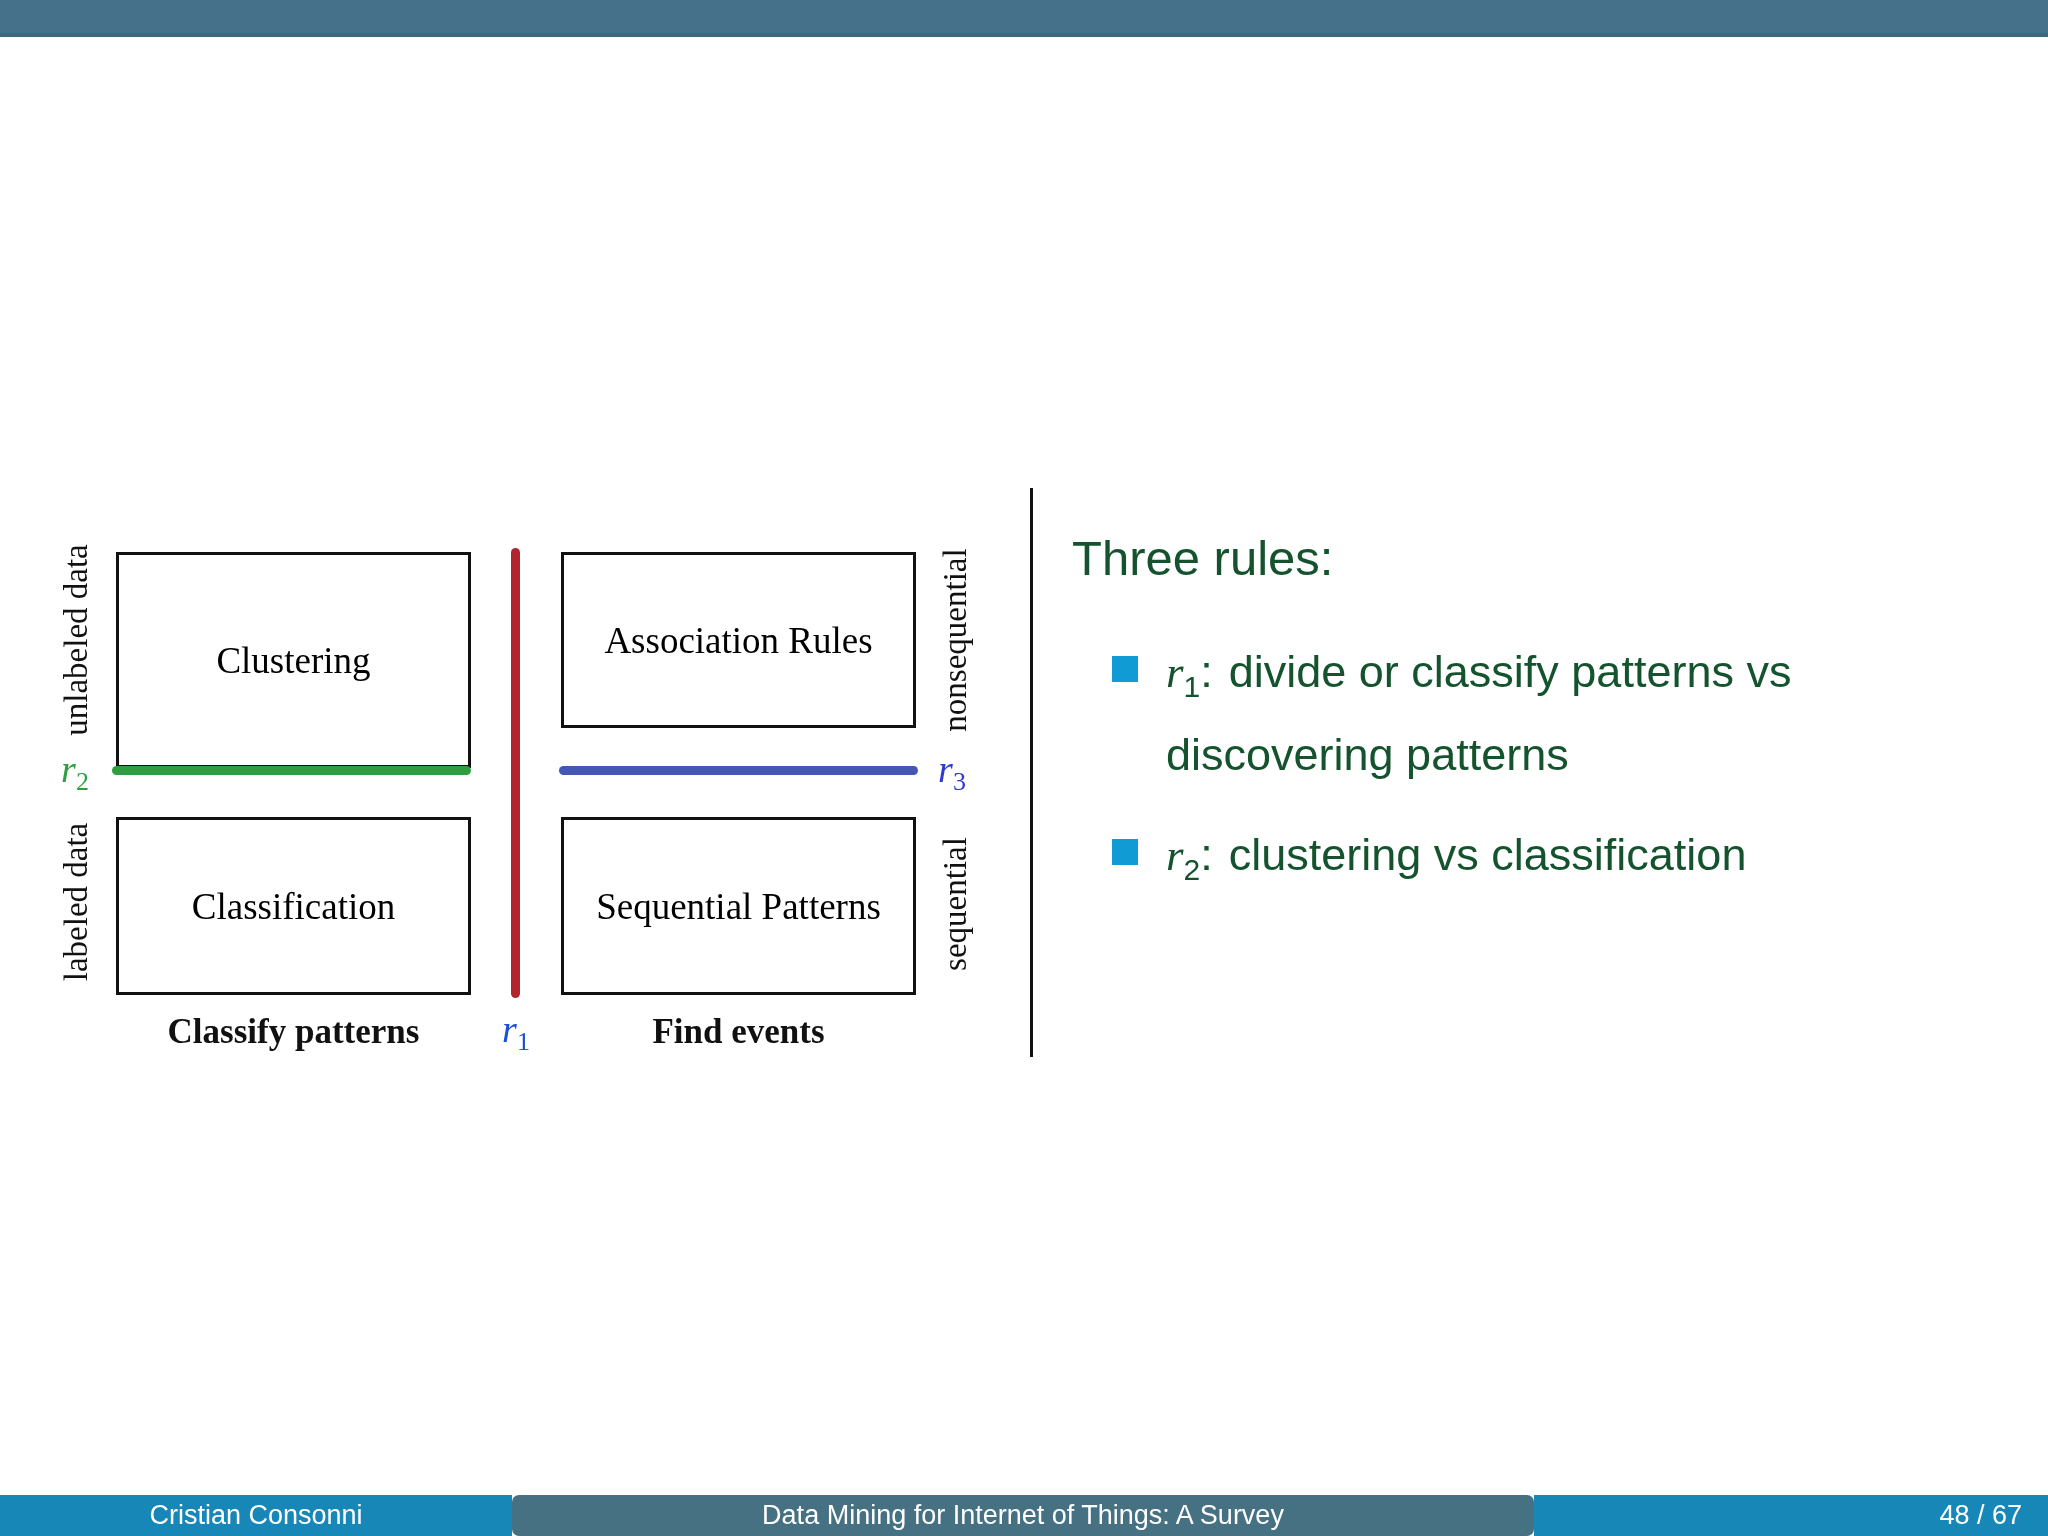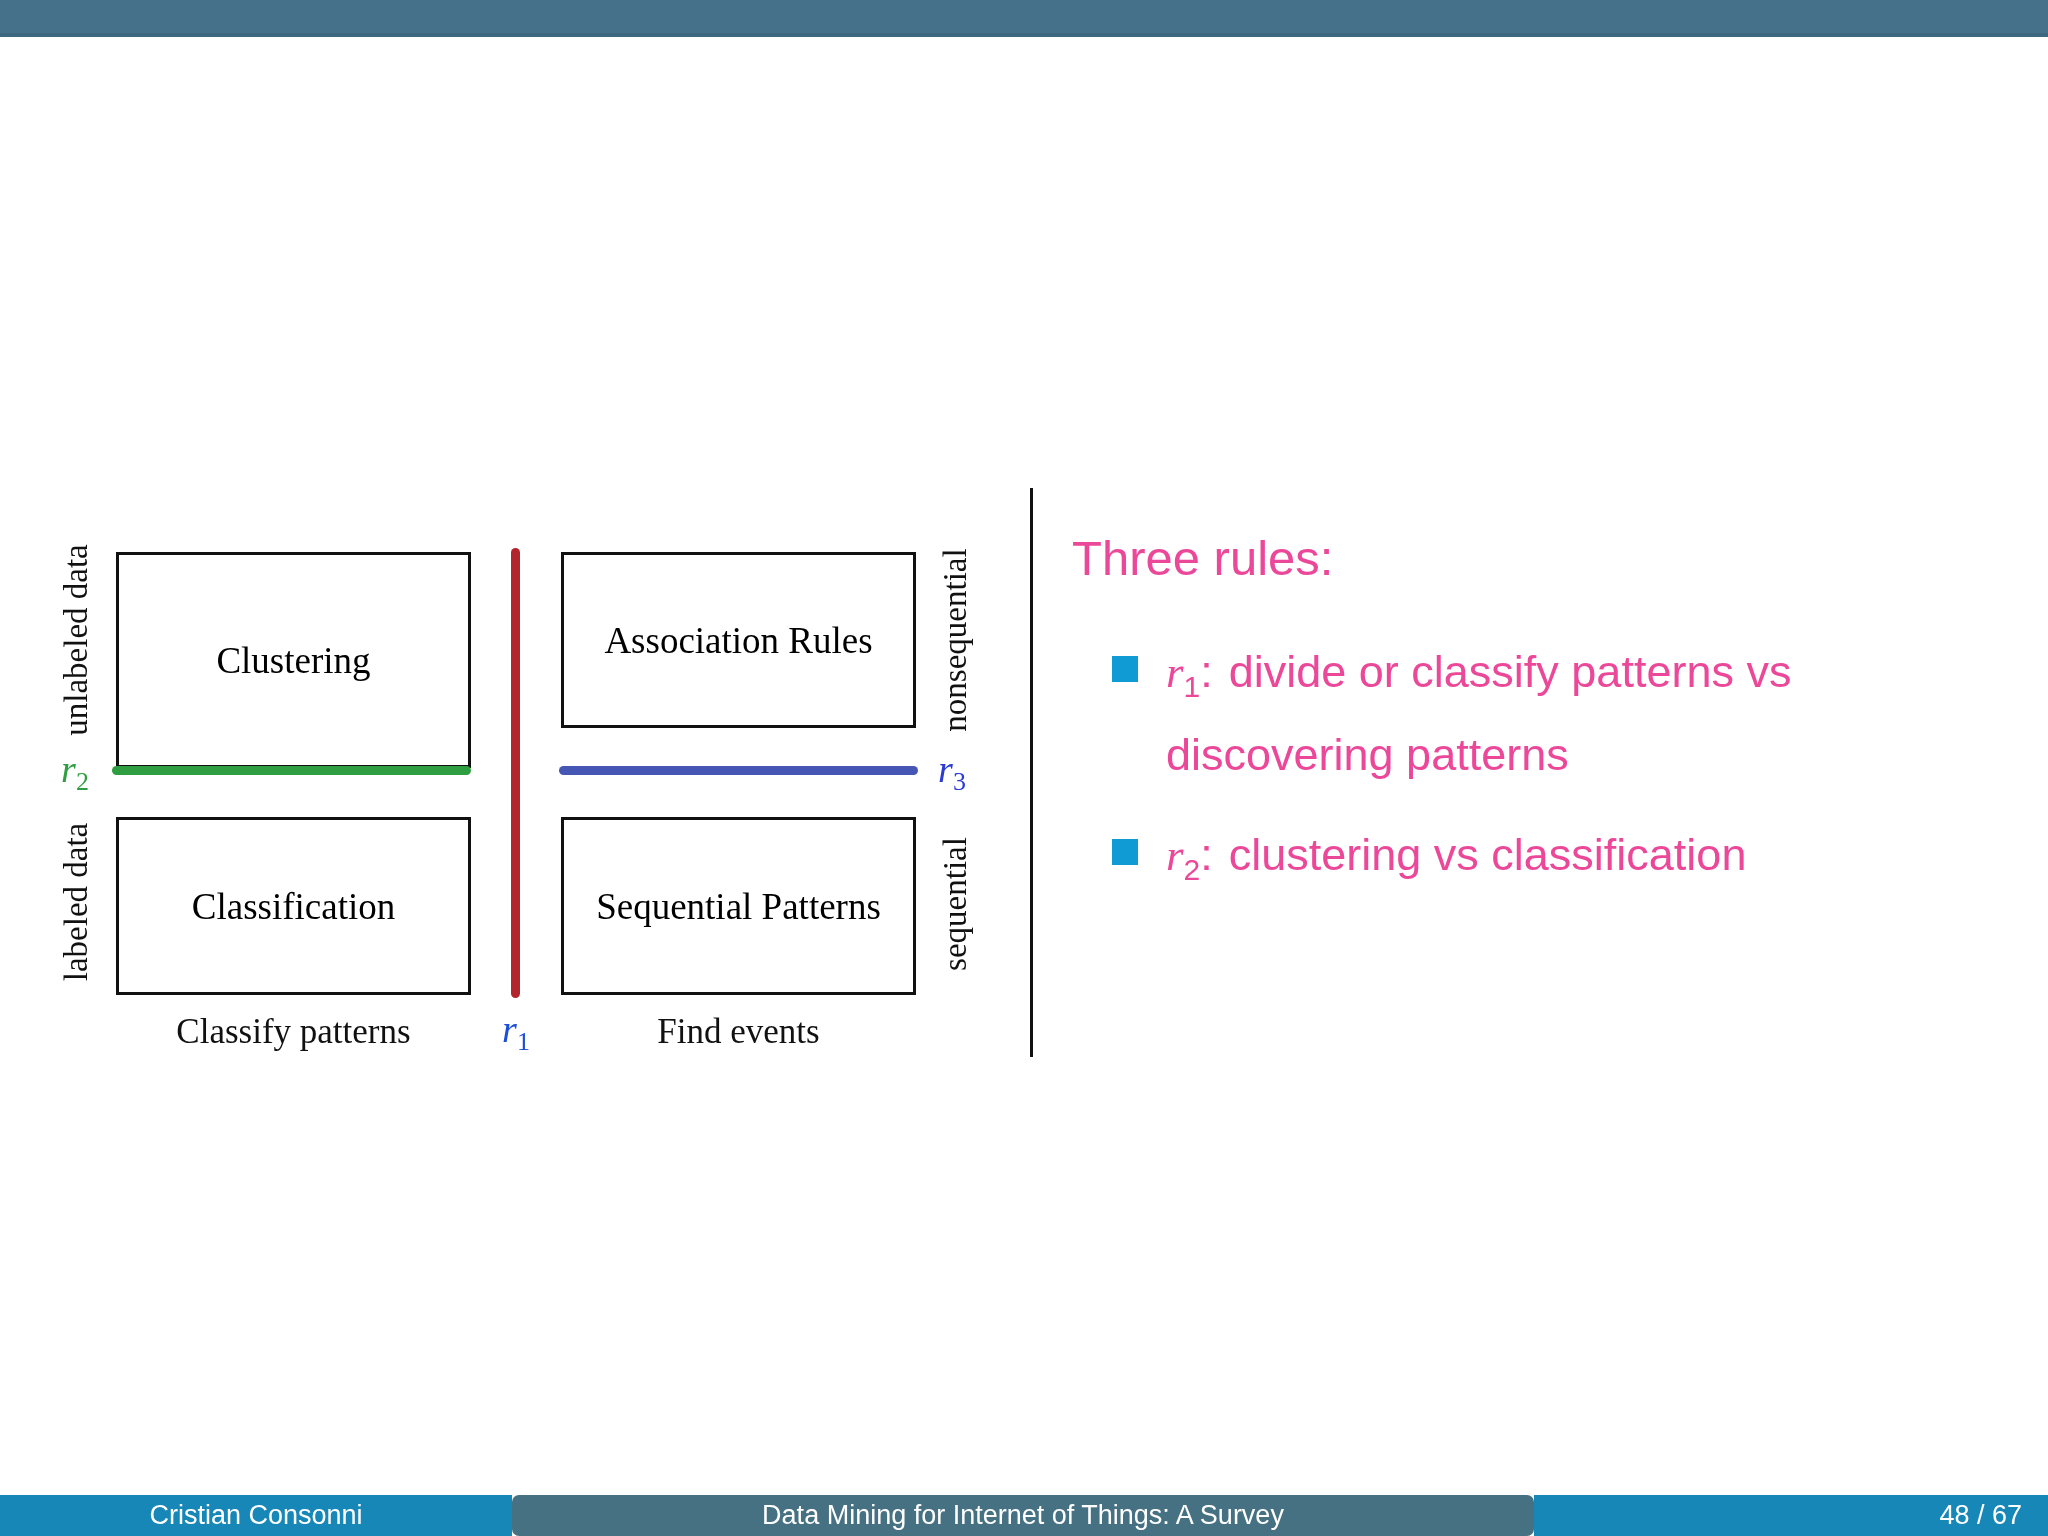--- a/index.html
+++ b/index.html
@@ -79,35 +79,35 @@
   }
   .rvar-label sub { font-size: 26px; font-style: normal; }
   .lab-r2 { left: 75px;  top: 772px; color: #2e9e41; }
   .lab-r3 { left: 952px; top: 772px; color: #2c3bd2; }
   .lab-r1 { left: 516px; top: 1032px; color: #1d4ed8; }
 
   .dg-bottom-label {
     position: absolute; top: 1012px;
     font-family: "Liberation Serif", serif;
     font-size: 35px; color: #111111;
-    width: 355px; text-align: center;
+    width: 355px; text-align: center; font-weight: bold;
   }
   .blab-left  { left: 116px; }
   .blab-right { left: 561px; }
 
   
   .divider {
     position: absolute; left: 1030px; top: 488px; width: 3px; height: 569px;
     background: #111111;
   }
 
   
   .rules {
     position: absolute; left: 1072px; top: 530px; width: 920px;
-    color: #ec4899;
+    color: #14532d;
   }
   .rules .heading {
     font-size: 49px;
     margin-bottom: 52px;
   }
   .rule-item {
     display: flex; align-items: flex-start;
     margin-bottom: 32px;
   }
   .rule-item .bullet {

